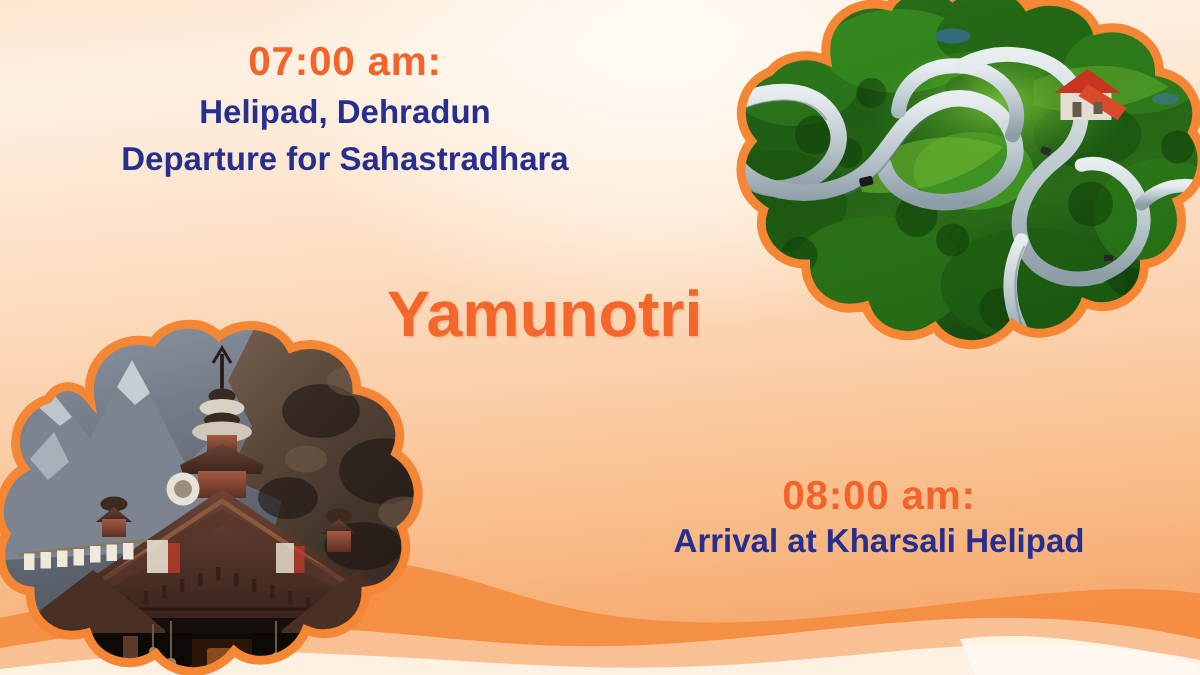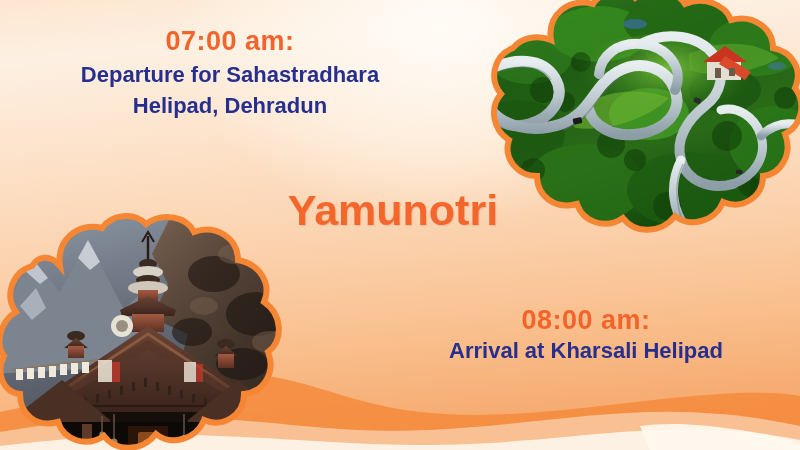--- a/index.html
+++ b/index.html
@@ -54,32 +54,32 @@
     position: absolute;
     left: 20px; top: 24px;
     width: 420px;
     text-align: center;
   }
   #block-departure .time-label { font-size: 27px; line-height: 34px; }
   #block-departure .detail-label { font-size: 22px; line-height: 28px; margin-top: 3px; }
 
   #block-arrival {
     position: absolute;
-    left: 380px; top: 303px;
+    left: 380px; top: 313px;
     width: 412px;
     text-align: center;
   }
   #block-arrival .time-label { font-size: 27px; line-height: 34px; }
   #block-arrival .detail-label { font-size: 22px; line-height: 28px; margin-top: 0; }
 
   #place-title {
     position: absolute;
     left: 258px; top: 186px;
     width: 270px;
-    text-align: center;
+    text-align: left;
     color: #f4672c;
     font-size: 43px;
     font-weight: bold;
     letter-spacing: 0px;
     text-shadow: 1px 1px 1px rgba(200,120,70,0.25);
     white-space: nowrap;
   }
 
   
   .cloud-photo { position: absolute; }
@@ -96,22 +96,22 @@
 
   <svg class="bottom-waves" viewBox="0 0 800 90" preserveAspectRatio="none">
     <path d="M0,52 C70,38 140,20 210,15 C300,8 330,42 420,52 C520,63 620,40 720,34 C760,31 790,34 800,36 L800,90 L0,90 Z" fill="#f58a3c" opacity="0.85"></path>
     <path d="M0,72 C60,62 120,54 200,58 C290,62 340,74 430,70 C520,66 600,50 680,52 C740,53 780,62 800,66 L800,90 L0,90 Z" fill="#f9c193"></path>
     <path d="M0,86 C70,78 130,72 220,76 C320,80 380,88 470,84 C560,80 620,68 700,70 C750,71 780,76 800,80 L800,90 L0,90 Z" fill="#fdf1e3"></path>
     <path d="M640,66 C670,62 700,64 740,70 C770,74 790,80 800,84 L800,90 L650,90 Z" fill="#fff8ef" opacity="0.9"></path>
   </svg>
 
   <div id="block-departure">
     <div class="time-label">07:00 am:</div>
+    <div class="detail-label">Helipad, Dehradun</div>
     <div class="detail-label">Departure for Sahastradhara</div>
-    <div class="detail-label">Helipad, Dehradun</div>
   </div>
 
   <div id="place-title">Yamunotri</div>
 
   <div id="block-arrival">
     <div class="time-label">08:00 am:</div>
     <div class="detail-label">Arrival at Kharsali Helipad</div>
   </div>
 
   <div class="cloud-photo" id="photo-road">

